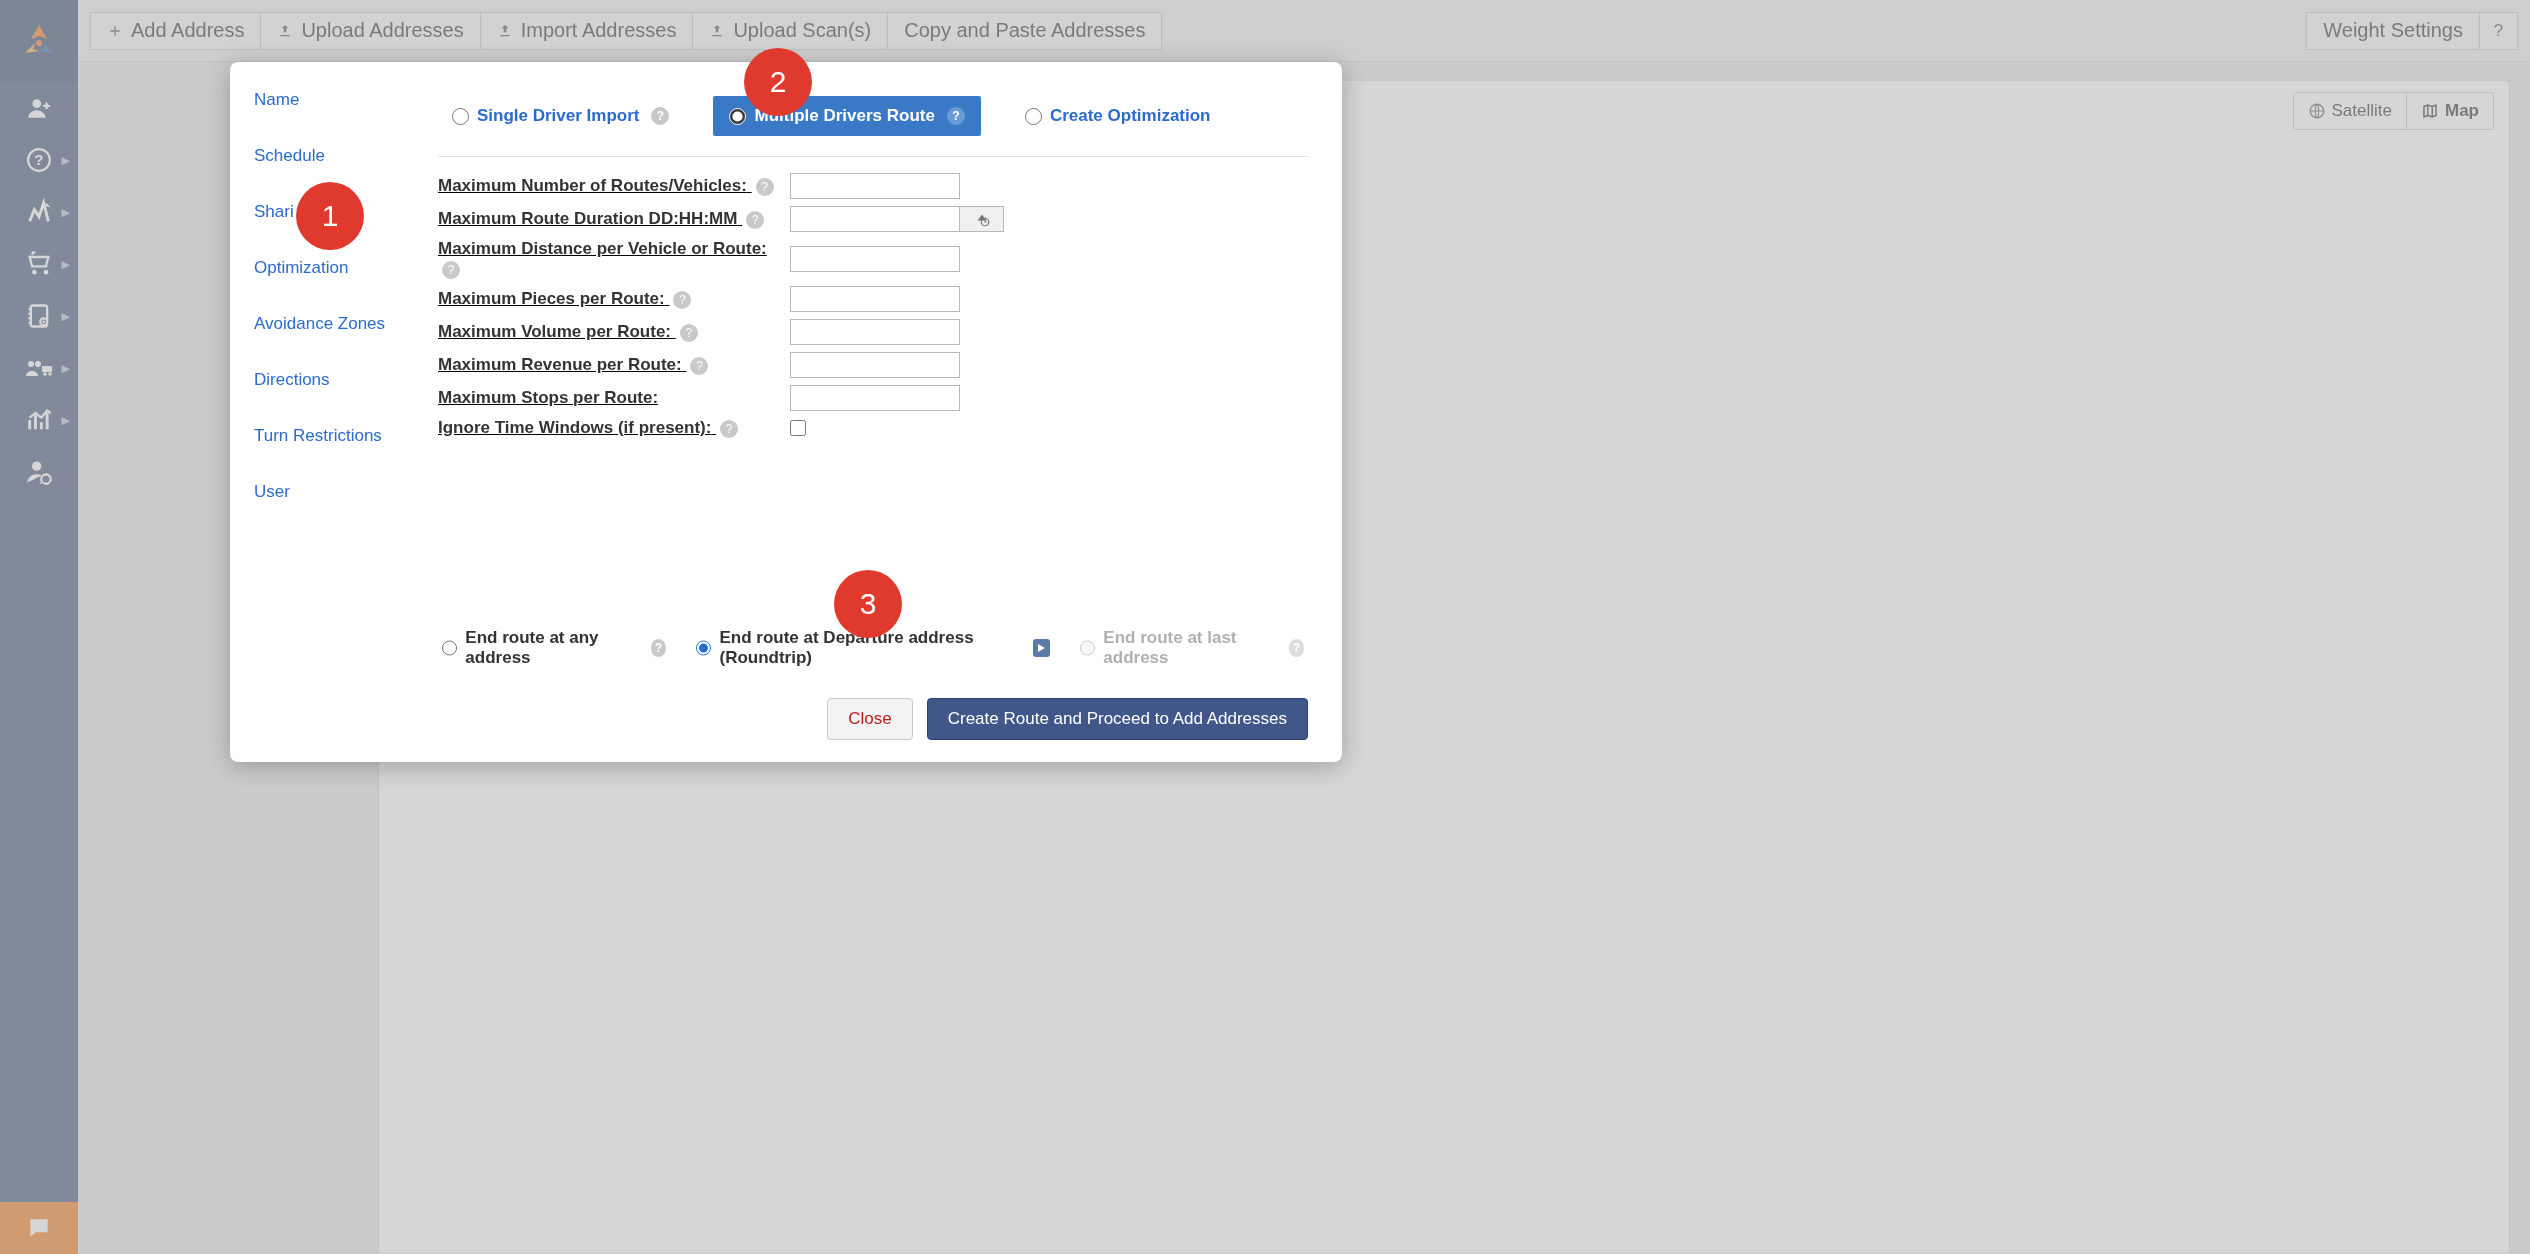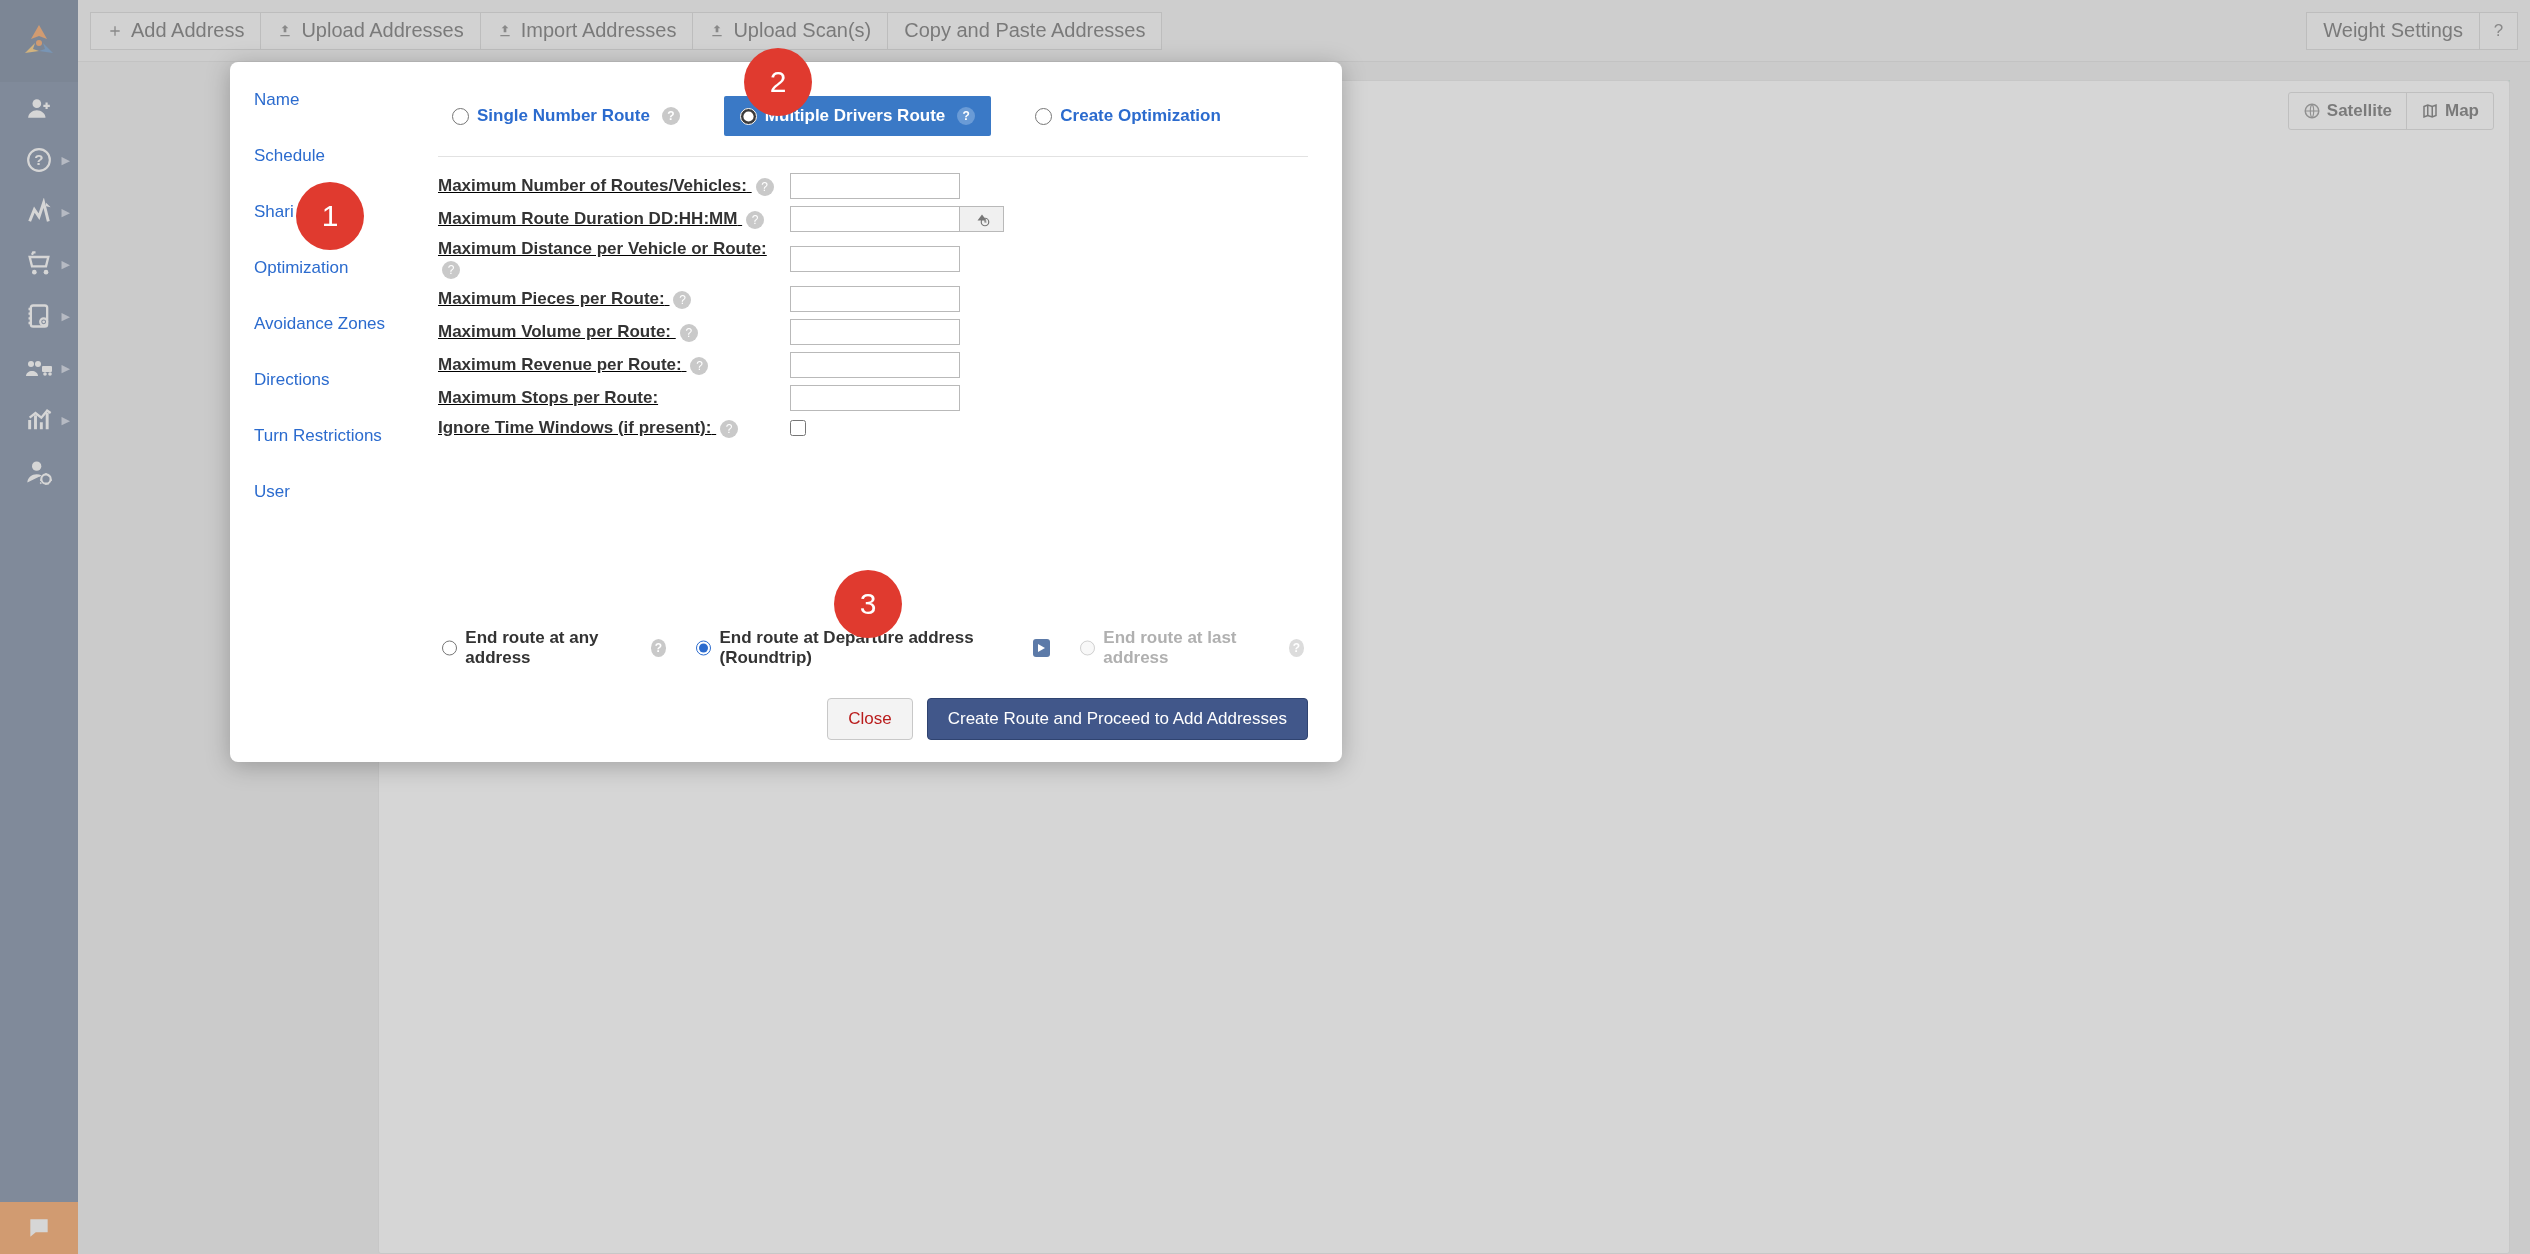--- a/index.html
+++ b/index.html
@@ -20,21 +20,21 @@
   .toolbar .btn-group { display:flex; gap:0; }
   .toolbar button { height: 38px; padding: 0 16px; background:#f5f5f5; border:1px solid #c8c8c8; font-size:20px; color:#333; cursor:pointer; display:flex; align-items:center; gap:8px; }
   .toolbar button + button { border-left:none; }
   .toolbar .spacer { flex:1; }
   .toolbar .help-circ { width:38px; height:38px; border:1px solid #c8c8c8; border-left:none; background:#f5f5f5; display:flex;align-items:center;justify-content:center; font-size:17px; color:#555;}
   .toolbar svg { width:16px; height:16px; fill:#555;}
 
   .canvas { flex:1; position:relative; background:#e6e6e6;}
   .canvas .panel { position:absolute; left:300px; right:20px; top:18px; bottom:0; background:#fff; border:1px solid #ddd; border-radius:3px;}
   .map-controls { position:absolute; right:36px; top:30px; display:flex; background:#fff; border:1px solid #ccc; border-radius:3px; overflow:hidden;}
-  .map-controls .seg { padding:8px 14px; font-size:17px; color:#333; display:flex; align-items:center; gap:6px; cursor:pointer;font-weight:bold;}
+  .map-controls .seg { padding:8px 14px; font-size:17px; color:#333; display:flex; align-items:center; gap:6px; cursor:pointer;}
   .map-controls .seg + .seg { border-left:1px solid #ccc;}
   .map-controls .seg.active { font-weight:700;}
   .map-bg { position:absolute; right:20px; top:18px; width:190px; height:400px; background: linear-gradient(180deg,#b7d6c9 0%, #cee6d4 60%, #e6ece3 100%);}
   .map-label { position:absolute; right:60px; top:120px; font-size:14px; color:#7a7a7a; letter-spacing:1px;}
 
   
   .dim { position:absolute; inset:0; background:rgba(180,180,180,0.55); }
 
   
   .modal { position:absolute; left:230px; top:62px; width:1112px; height:700px; background:#fff; border-radius:8px; box-shadow:0 4px 24px rgba(0,0,0,0.25); display:flex; z-index:10;}
@@ -245,21 +245,21 @@
     <a class="nav-item">Avoidance Zones</a>
     <a class="nav-item">Directions</a>
     <a class="nav-item">Turn Restrictions</a>
     <a class="nav-item">User</a>
   </div>
 
   <div class="modal-body">
     <div class="route-type-row">
       <label>
         <input type="radio" name="rtype" style="">
-        <span>Single Number Route</span>
+        <span>Single Driver Import</span>
         <span class="q">?</span>
       </label>
       <div class="mdr-wrap">
         <label>
           <input type="radio" name="rtype" checked="" style="">
           <span>Multiple Drivers Route</span>
           <span class="q" style="background:#6a9bd6;">?</span>
         </label>
       </div>
       <label>

